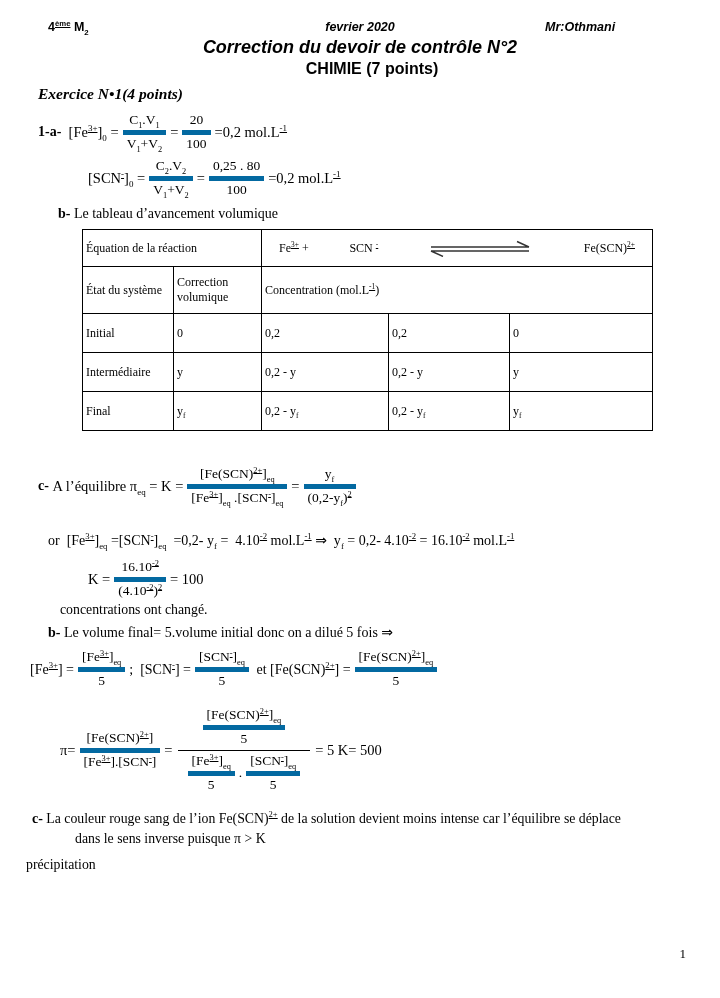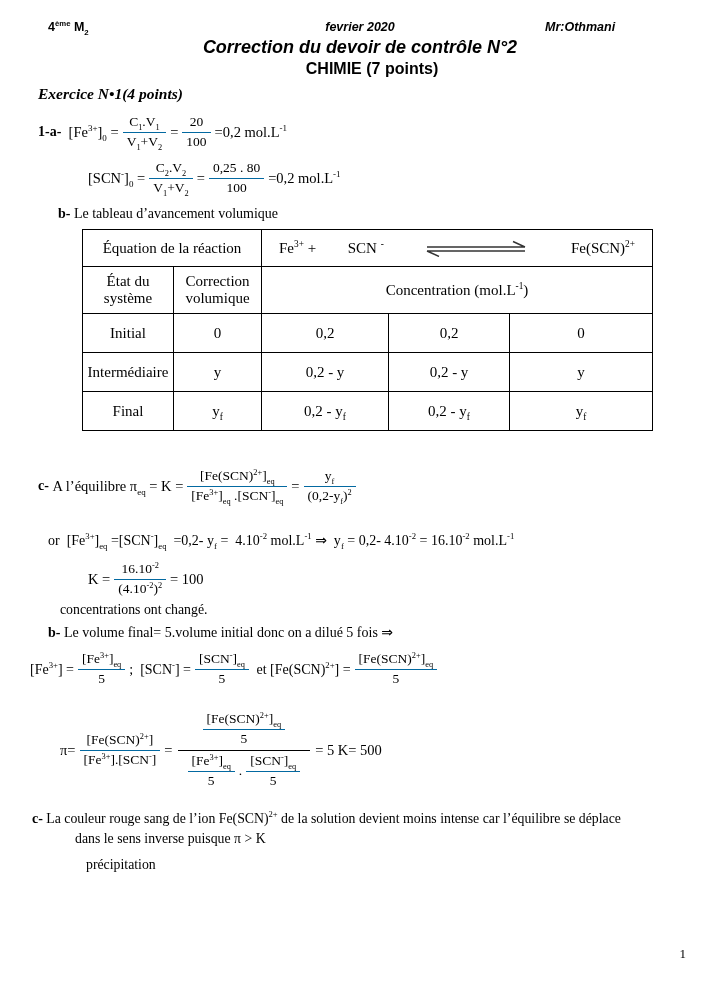--- a/index.html
+++ b/index.html
@@ -1,20 +1,20 @@
 <!DOCTYPE html>
 <html><head>
 <meta charset="utf-8">
 <style>
   html,body{margin:0;padding:0;background:#fff;}
   .page{
     width:720px;height:998px;position:relative;background:#ffffff;
     font-family:"Liberation Serif",serif;color:#000;overflow:hidden;
   }
-  sup{font-size:0.62em;vertical-align:super;line-height:0;}
+  sup{font-size:0.62em;vertical-align:super;line-height:0;text-decoration:underline;}
   sub{font-size:0.62em;vertical-align:sub;line-height:0;}
 
   
   .header-top{
     display:grid;grid-template-columns:250px 220px 250px;
     padding-top:20px;font-family:"Liberation Sans",sans-serif;
     font-weight:bold;font-size:12.5px;
   }
   .header-left{padding-left:48px;}
   .header-center{text-align:center;font-style:italic;}
@@ -28,54 +28,54 @@
     font-weight:bold;font-size:16px;margin-top:2px;padding-left:24px;
   }
   .exercise-title{font-weight:bold;font-style:italic;font-size:15.5px;margin:7px 0 6px 38px;}
 
   
   .formula-line{display:flex;align-items:center;font-size:14.5px;}
   .formula-line > span{white-space:pre;}
   .lbl{font-weight:bold;font-size:14px;}
   .frac{display:inline-flex;flex-direction:column;text-align:center;
         vertical-align:middle;margin:0 4px;font-size:13.5px;line-height:1.25;}
-  .frac .num{display:block;padding:0 4px 1px;border-bottom:1px solid #0369a1;}
+  .frac .num{display:block;padding:0 4px 1px;border-bottom:5px solid #0369a1;}
   .frac .den{display:block;padding:1px 4px 0;}
   .bigfrac{margin:0 5px;}
   .bigfrac > .num,.bigfrac > .den{display:flex;align-items:center;justify-content:center;padding:2px 6px;}
   .bigfrac > .num{border-bottom:1px solid #000;}
 
   .line-1a{margin:4px 0 0 38px;height:46px;}
   .line-scn{margin:0 0 0 88px;height:46px;}
   .line-1b{margin:5px 0 7px 58px;font-size:14px;}
 
   
   table.adv{border-collapse:collapse;margin:4px 0 0 82px;table-layout:fixed;}
-  table.adv td{border:1.4px solid #000;text-align:center;font-size:15px;padding:2px 3px;vertical-align:middle;}
+  table.adv td{border:1.4px solid #000;font-size:12px;padding:2px 3px;vertical-align:middle;}
   td.row1{height:32px;font-size:13.5px;}
   td.row2{height:42px;}
   td.body-row{height:34px;font-size:13.5px;}
   td.top-align{vertical-align:top;padding-top:4px;}
   .eqcell{display:flex;align-items:center;justify-content:space-between;padding:0 14px;}
   .eq-arrow{flex:0 0 auto;margin:0 6px;}
 
   .line-c{margin:24px 0 0 38px;height:62px;}
   .line-or{margin:8px 0 0 48px;height:30px;font-size:14px;}
   .line-k{margin:2px 0 0 88px;height:44px;}
 
   .para{font-size:13.8px;line-height:1.35;}
   .p-2a{margin:8px 0 0 30px;}
   .p-2a-2{margin:0 0 0 60px;}
   .p-2b{margin:4px 0 0 48px;font-size:14px;}
   .line-dilution{margin:3px 0 0 30px;height:52px;font-size:14px;}
   .line-pi{margin:3px 0 0 60px;height:104px;}
   .p-2c{margin:7px 0 0 32px;}
   .p-2c-2{margin:1px 0 0 75px;}
   .p-3{margin:4px 0 0 38px;}
-  .p-3-2{margin:8px 0 0 86px;}
+  .p-3-2{margin:8px 0 0 26px;}
 
   .page-number{position:absolute;right:34px;bottom:36px;font-size:13px;}
 </style>
 </head>
 <body>
 
 <div class="page">
 
   <div class="header-top">
     <span class="header-left">4<sup>ème</sup> M<sub>2</sub></span>

